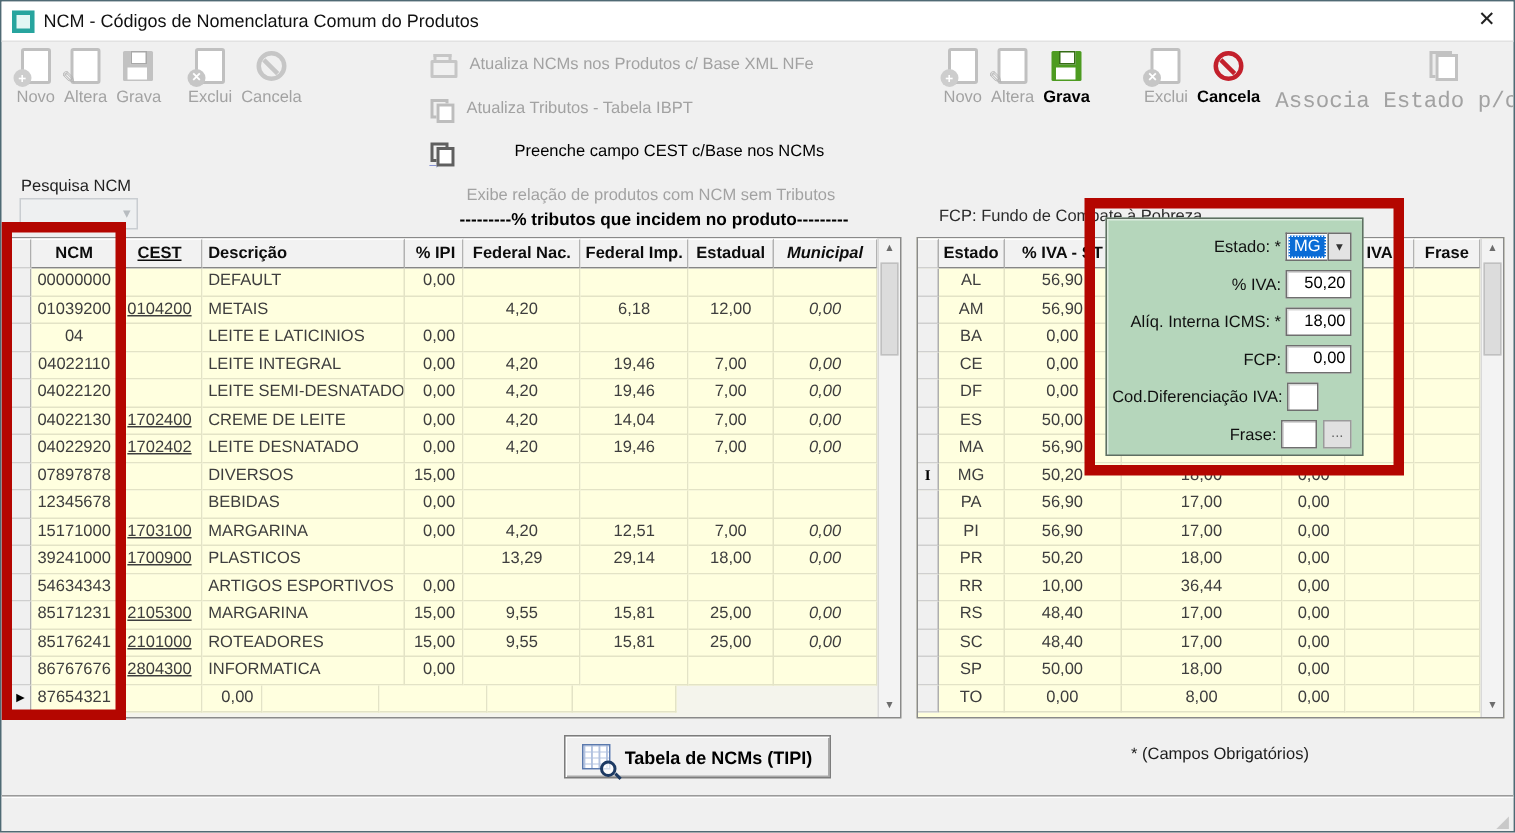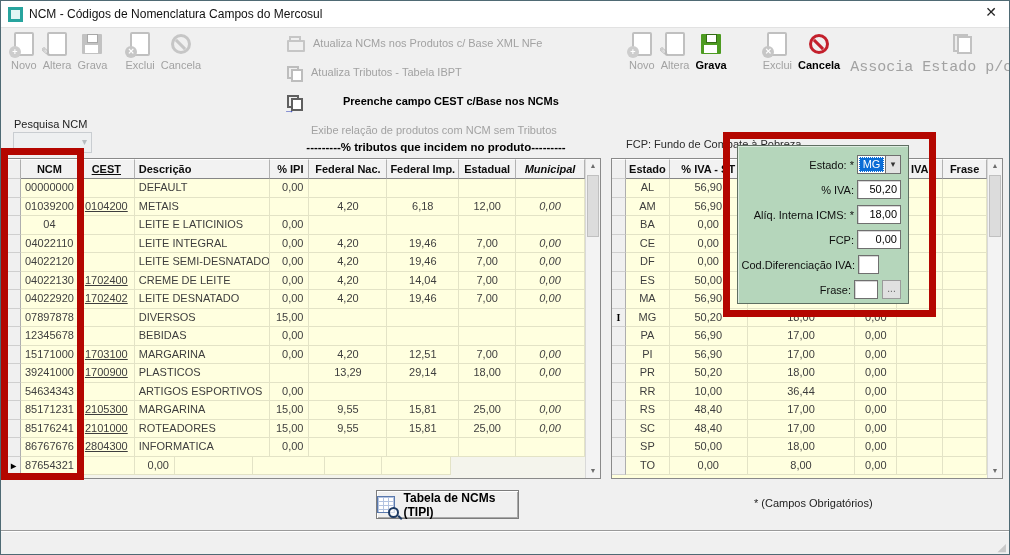--- a/index.html
+++ b/index.html
@@ -33,21 +33,21 @@
   .enabled .blockicon{border-color:#c3202c;}
   .enabled .blockicon::after{background:#c3202c;}
   
   .associcon{position:relative;width:19px;height:20px;}
   .associcon::before{content:"";position:absolute;left:0;top:0;width:11px;height:14px;background:#ededed;border:2px solid #c2c2c2;}
   .associcon::after{content:"";position:absolute;right:0;bottom:0;width:11px;height:14px;background:#fff;border:2px solid #c2c2c2;}
   
   .midbtns{position:absolute;left:286px;top:36px;}
   .midbtn{display:flex;align-items:flex-start;margin-bottom:9px;height:20px;}
   .midbtn .mlabel{font-size:11px;color:#a2a2a2;margin-left:8px;white-space:nowrap;}
-  .midbtn.enabled .mlabel{color:#000;font-weight:bold;margin-left:40px;}
+  .midbtn.enabled .mlabel{color:#000;font-weight:normal;margin-left:40px;}
   .foldericon{position:relative;width:18px;height:12px;border:2px solid #c6c6c6;border-radius:1px;margin-top:3px;box-sizing:border-box;}
   .foldericon::before{content:"";position:absolute;top:-6px;left:0;width:8px;height:3px;border:2px solid #c6c6c6;border-bottom:none;}
   .pagesicon{position:relative;width:16px;height:16px;}
   .pagesicon::before{content:"";position:absolute;left:0;top:0;width:8px;height:9px;background:#f0f0f0;border:2px solid #bdbdbd;}
   .pagesicon::after{content:"";position:absolute;right:0;bottom:0;width:8px;height:9px;background:#fff;border:2px solid #bdbdbd;}
   .pagesicon.dark::before,.pagesicon.dark::after{border-color:#5f5f5f;}
   .pagesicon .bluearrow{position:absolute;left:-3px;bottom:-4px;font-size:11px;font-weight:bold;color:#2337b5;}
   .noicon{width:16px;}
   
   .plabel{position:absolute;left:13px;top:117px;font-size:11px;color:#222;}
@@ -98,37 +98,37 @@
   .comboval .sel{display:block;background:#0a6cd6;color:#fff;font-size:11px;line-height:15px;text-align:center;outline:1px dotted #fff;outline-offset:-1px;}
   .combobtn{box-sizing:border-box;width:16px;height:19px;background:#e3e3e3;border:1px solid #6f6f6f;text-align:center;font-size:9px;line-height:17px;color:#333;}
   .codbox{width:21px;margin-right:22px;text-align:left;}
   .frasebox{width:24px;margin-right:4px;}
   .dots{box-sizing:border-box;width:19px;height:19px;background:#e0e0e0;border:1px solid #9a9a9a;font-size:10px;color:#666;text-align:center;line-height:15px;}
   
   .redbox{position:absolute;border:7px solid #b40600;box-sizing:border-box;z-index:10;}
   .redbox.left{left:0;top:147px;width:83px;height:332px;}
   .redbox.right{left:722px;top:131px;width:213px;height:185px;}
   
-  .tipibtn{position:absolute;left:375px;top:489px;width:143px;height:29px;background:#f0f0f0;border:1px solid #7c7c7c;box-shadow:inset 1px 1px 0 #ffffff, inset -1px -1px 0 #a9a9a9;display:flex;align-items:center;justify-content:center;box-sizing:border-box;}
+  .tipibtn{position:absolute;left:375px;top:489px;width:178px;height:29px;background:#f0f0f0;border:1px solid #7c7c7c;box-shadow:inset 1px 1px 0 #ffffff, inset -1px -1px 0 #a9a9a9;display:flex;align-items:center;justify-content:center;box-sizing:border-box;}
   .tipilabel{font-size:12px;font-weight:bold;color:#000;margin-left:9px;}
   .tipiicon{position:relative;width:17px;height:15px;background:#fff;border:1px solid #5a79ad;background-image:linear-gradient(#b3c3e0 1px,transparent 1px),linear-gradient(90deg,#b3c3e0 1px,transparent 1px);background-size:100% 4px,5px 100%;}
   .lens{position:absolute;right:-5px;bottom:-6px;width:7px;height:7px;border:2px solid #1d3a63;border-radius:50%;background:rgba(255,255,255,.75);}
   .lenshandle{position:absolute;right:-7px;bottom:-8px;width:2px;height:5px;background:#1d3a63;transform:rotate(-45deg);}
   .reqnote{position:absolute;left:753px;top:496px;font-size:11px;color:#1c1c1c;}
   .statusbar{position:absolute;left:0;top:529px;width:100%;height:26px;background:#f0f0f0;border-top:1px solid #9a9a9a;box-shadow:inset 0 1px 0 #ffffff;}
   .grip{position:absolute;right:3px;bottom:3px;font-size:11px;color:#c9c9c9;}
 </style>
 </head>
 <body>
 
 <div class="window">
 
   <div class="titlebar">
     <span class="appicon"></span>
-    <span class="title">NCM - Códigos de Nomenclatura Campos do Mercosul</span>
+    <span class="title">NCM - Códigos de Nomenclatura Comum do Produtos</span>
     <span class="close">✕</span>
   </div>
 
   <div class="tbar" style="left:10px;">
     <div class="tbtn">
       <span class="icowrap">
           <span class="pageicon">
             <span class="badge">+</span>
           </span>
         </span>

